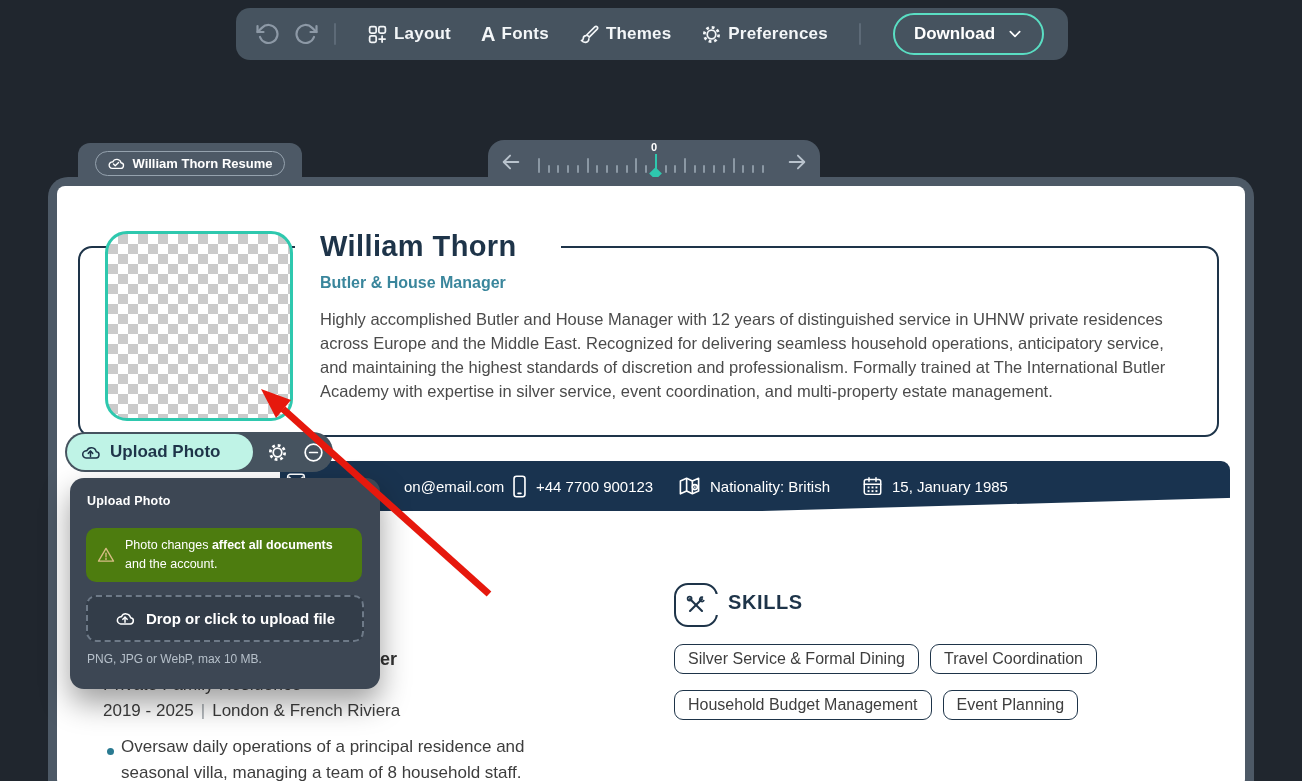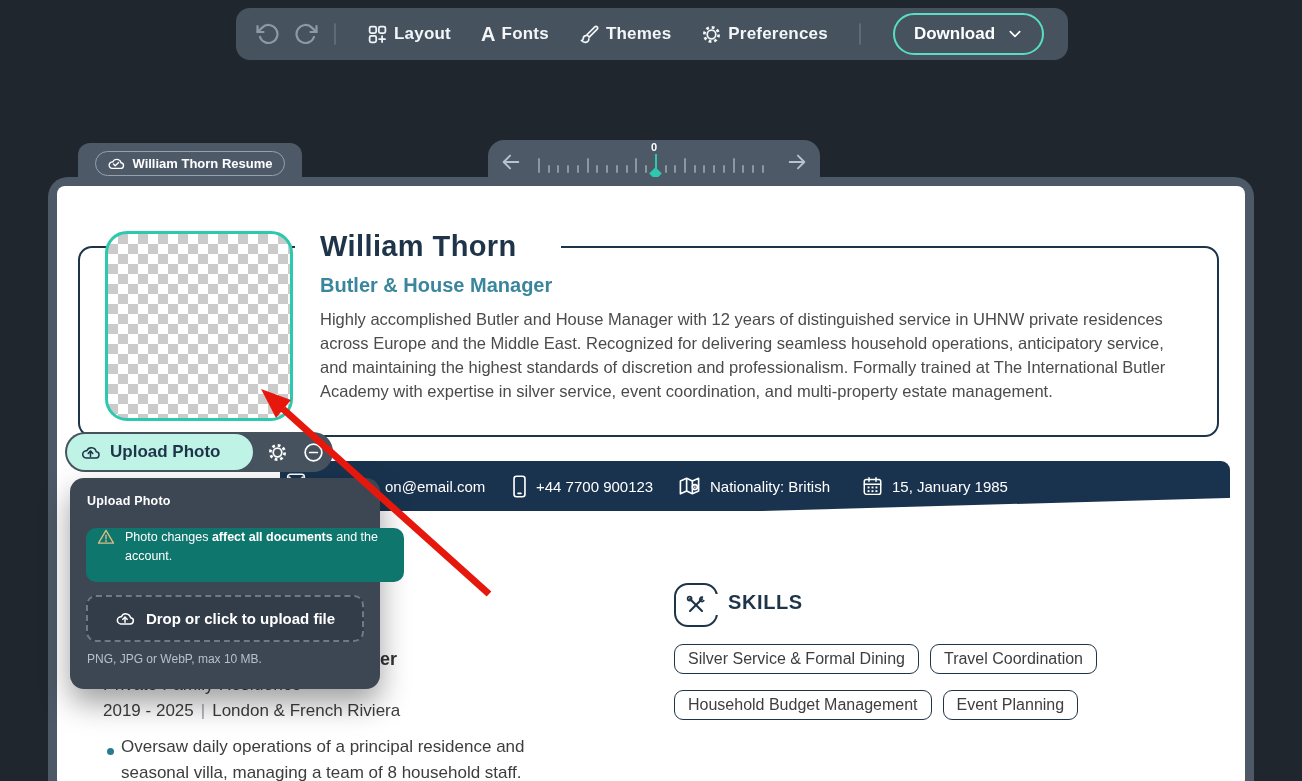--- a/index.html
+++ b/index.html
@@ -57,21 +57,21 @@
               border:2px solid var(--navy);border-radius:14px}
   .header-gap{position:absolute;left:238px;top:55px;width:266px;height:12px;background:#fff}
   .photo{position:absolute;left:48px;top:45px;width:188px;height:190px;border:3px solid var(--accent);
          border-radius:22px;
          background-image:
            linear-gradient(45deg,#cbcbcb 25%,transparent 25%,transparent 75%,#cbcbcb 75%),
            linear-gradient(45deg,#cbcbcb 25%,#ffffff 25%,#ffffff 75%,#cbcbcb 75%);
          background-size:20px 20px;background-position:0 0,10px 10px}
   .name{position:absolute;left:263px;top:44px;font-size:29px;font-weight:700;color:var(--navy);
         letter-spacing:.4px;white-space:nowrap}
-  .job-title{position:absolute;left:263px;top:88px;font-size:20px;font-weight:600;color:var(--titleTeal);
+  .job-title{position:absolute;left:263px;top:88px;font-size:16px;font-weight:600;color:var(--titleTeal);
              white-space:nowrap}
   .summary{position:absolute;left:263px;top:121px;width:848px;font-size:16.5px;line-height:24px;color:#4b4b4b}
 
   
   .band{position:absolute;left:223px;top:275px;width:950px;height:50px;background:var(--band);border-radius:9px}
   .band-item{position:absolute;top:0;height:50px;display:flex;align-items:center;gap:9px;color:#fff;
              font-size:15px;white-space:nowrap}
   .band-wave{position:absolute;left:490px;top:331px;width:700px;height:34px;background:#fff;
              transform:rotate(-1.6deg);transform-origin:left top}
   .envelope-peek{position:absolute;left:229px;top:287px;color:#fff}
@@ -99,22 +99,22 @@
   .photo-toolbar{position:absolute;left:65px;top:432px;width:268px;height:40px;background:var(--slate);
                  border-radius:20px;display:flex;align-items:center;z-index:21;color:#fff}
   .upload-pill{width:186px;height:36px;margin-left:2px;background:var(--mint);border-radius:18px;
                display:flex;align-items:center;gap:9px;padding:0 13px;color:var(--navy);
                font-weight:700;font-size:17px;cursor:pointer;white-space:nowrap}
   .pt-icon{margin-left:14px;cursor:pointer;display:flex}
 
   .popup{position:absolute;left:70px;top:478px;width:310px;height:211px;background:var(--popup);
          border-radius:14px;z-index:20;box-shadow:0 14px 30px rgba(0,0,0,.38);color:#fff}
   .popup-title{position:absolute;left:17px;top:16px;font-size:12.5px;font-weight:800;letter-spacing:.2px}
-  .warn-box{position:absolute;left:16px;top:50px;width:318px;height:54px;background:#0f766e;border-radius:10px;
-            display:flex;align-items:flex-start;gap:10px;padding:0 11px}
+  .warn-box{position:absolute;left:16px;top:50px;width:276px;height:54px;background:#4d7c0f;border-radius:10px;
+            display:flex;align-items:center;gap:10px;padding:0 11px}
   .warn-text{font-size:12.5px;line-height:19px}
   .dropzone{position:absolute;left:16px;top:117px;width:278px;height:47px;background:#333d49;
             border:2px dashed #6e7a88;border-radius:10px;display:flex;align-items:center;justify-content:center;
             gap:11px;font-size:15px;font-weight:700;color:#fff;cursor:pointer;font-family:inherit}
   .popup-hint{position:absolute;left:17px;top:174px;font-size:12px;color:#b6c0ca}
 
   .arrow-overlay{position:absolute;inset:0;z-index:30;pointer-events:none}
 </style>
 </head>
 <body>
@@ -242,21 +242,21 @@
       <div class="header-box"></div>
       <div class="header-gap"></div>
 
       <div class="photo"></div>
 
       <div class="name">William Thorn</div>
       <div class="job-title">Butler &amp; House Manager</div>
       <div class="summary">Highly accomplished Butler and House Manager with 12 years of distinguished service in UHNW private residences across Europe and the Middle East. Recognized for delivering seamless household operations, anticipatory service, and maintaining the highest standards of discretion and professionalism. Formally trained at The International Butler Academy with expertise in silver service, event coordination, and multi-property estate management.</div>
 
       <div class="band">
-        <div class="band-item" style="left:105px">
+        <div class="band-item" style="left:124px">
           <span>on@email.com</span>
         </div>
         <div class="band-item" style="left:232px">
           <span>
             <svg width="15" height="23" viewBox="0 0 14 24" fill="none" stroke="#fff" stroke-width="1.7" stroke-linecap="round">
                 <rect x="1.3" y="1.3" width="11.4" height="21.4" rx="2.6"></rect>
                 <line x1="5.5" y1="19.2" x2="8.5" y2="19.2"></line>
               </svg>
           </span>
           <span>+44 7700 900123</span>

